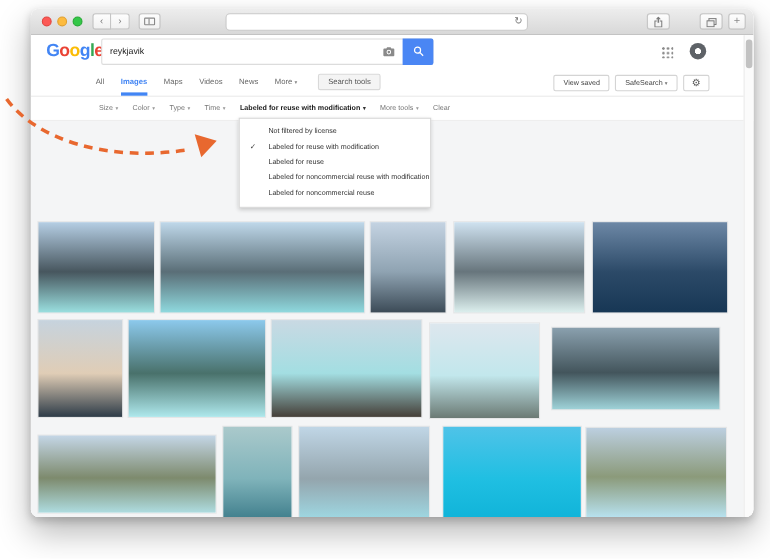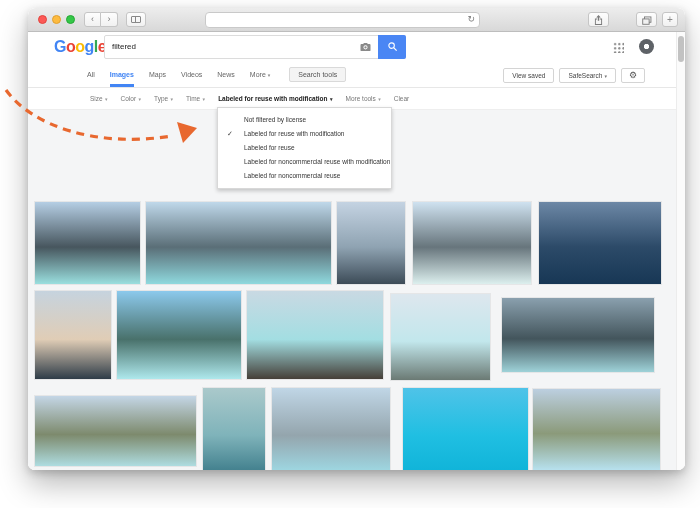--- a/index.html
+++ b/index.html
@@ -29,21 +29,21 @@
   .addr .refresh{position:absolute;right:4px;top:1px;font-size:9px;color:#7b7b7b;}
   .share-btn{left:560px;width:21px;}
   .tabs-btn{left:608px;width:21px;}
   .plus-btn{left:634px;width:16px;color:#8a8a8a;font-size:10px;}
   .glyph-svg{display:inline-block;vertical-align:middle;margin-top:1px;}
 
   
   .content{position:absolute;left:0;top:24px;right:0;bottom:0;background:#fff;}
 
   
-  .ghead{position:absolute;left:16px;top:0;right:0;height:30px;background:#fff;}
+  .ghead{position:absolute;left:4px;top:0;right:0;height:30px;background:#fff;}
   .glogo{position:absolute;left:10px;top:6px;font-size:16px;font-weight:700;letter-spacing:-.5px;}
   .searchbox{position:absolute;left:60px;top:3px;width:302px;height:24px;background:#fff;
     border:1px solid #dcdcdc;border-radius:2px;}
   .sb-query{position:absolute;left:7px;top:0;line-height:22px;font-size:8px;color:#222;}
   .sb-cam{position:absolute;right:34px;top:6px;}
   .sb-go{position:absolute;right:-1px;top:-1px;width:28px;height:24px;background:#4a86f4;
     border-radius:0 2px 2px 0;text-align:center;}
   .sb-go svg{margin-top:6px;}
   .apps-grid{position:absolute;left:569px;top:10px;width:11px;height:11px;
     background-image:radial-gradient(circle,#8b8b8b 1px,transparent 1.3px);background-size:4.2px 4.2px;}
@@ -130,21 +130,21 @@
       <div class="tb-btn plus-btn">
         <span>+</span>
       </div>
     </div>
 
     <div class="content">
 
       <div class="ghead">
         <div class="glogo" id="google-logo"><span style="color: rgb(66, 133, 244);">G</span><span style="color: rgb(234, 67, 53);">o</span><span style="color: rgb(251, 188, 5);">o</span><span style="color: rgb(66, 133, 244);">g</span><span style="color: rgb(52, 168, 83);">l</span><span style="color: rgb(234, 67, 53);">e</span></div>
         <div class="searchbox">
-          <span class="sb-query">filtered</span>
+          <span class="sb-query">reykjavik</span>
           <svg class="sb-cam" width="11" height="10" viewBox="0 0 24 22">
             <path fill="#8a8a8a" d="M8.5 2 L7 4.5 H3 a2 2 0 0 0 -2 2 V18 a2 2 0 0 0 2 2 H21 a2 2 0 0 0 2-2 V6.5 a2 2 0 0 0 -2-2 H17 L15.5 2 Z M12 7.2 a4.6 4.6 0 1 1 0 9.2 a4.6 4.6 0 0 1 0 -9.2 Z M12 9.2 a2.6 2.6 0 1 0 0 5.2 a2.6 2.6 0 0 0 0 -5.2 Z"></path>
           </svg>
           <div class="sb-go">
             <svg width="11" height="11" viewBox="0 0 24 24">
               <circle cx="10" cy="10" r="6" fill="none" stroke="#fff" stroke-width="2.4"></circle>
               <line x1="14.5" y1="14.5" x2="21" y2="21" stroke="#fff" stroke-width="2.6"></line>
             </svg>
           </div>
         </div>

